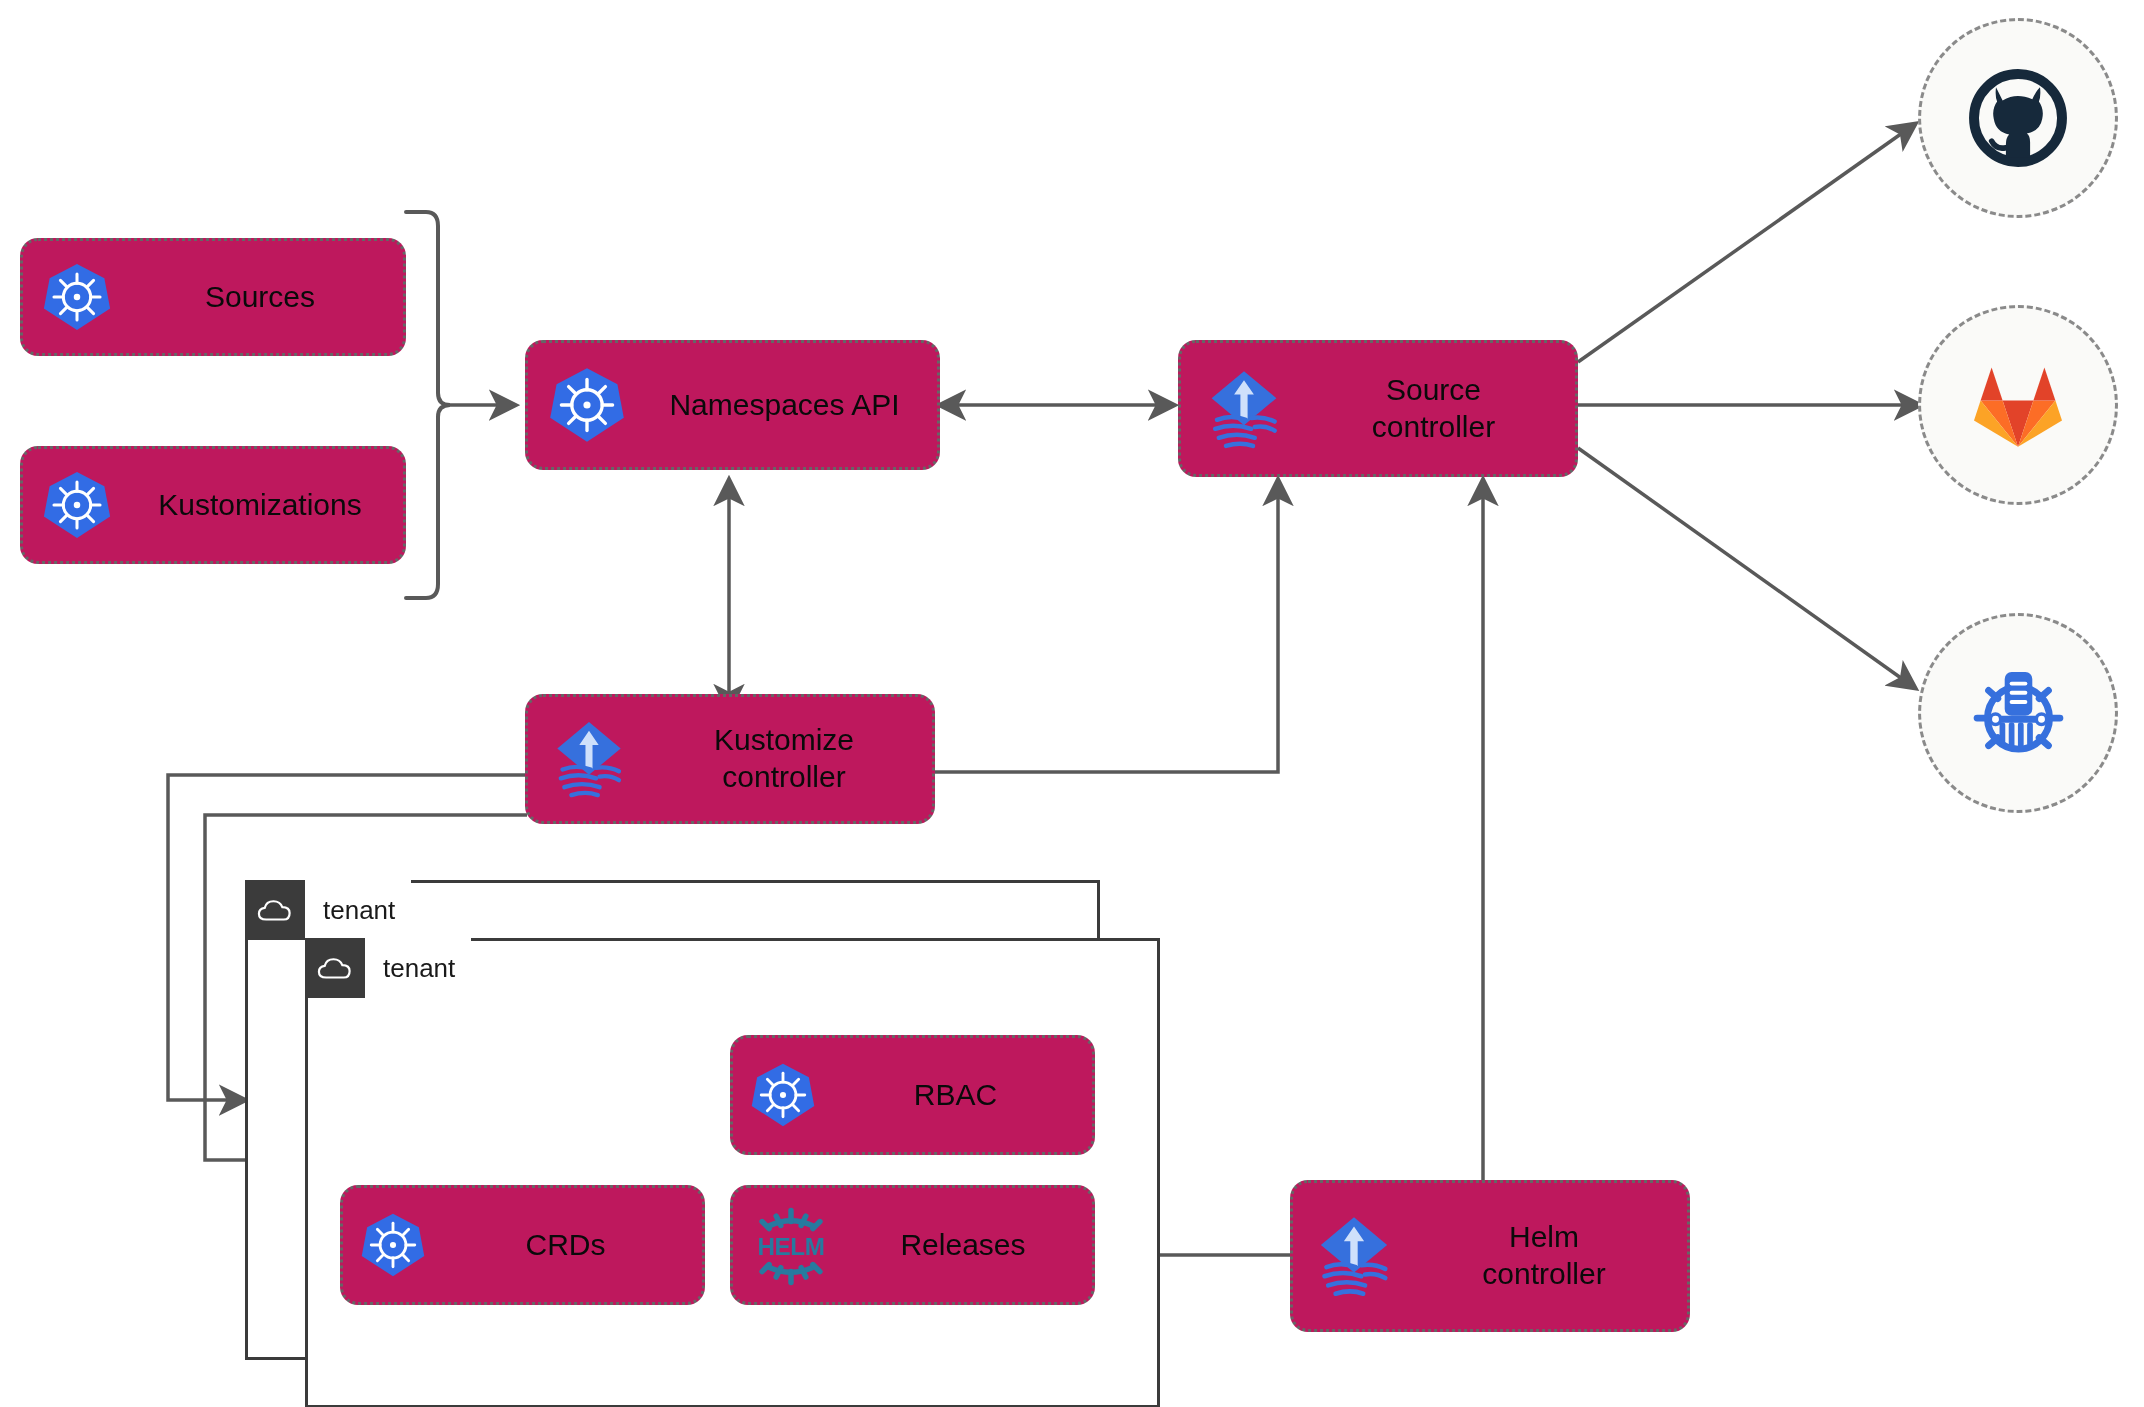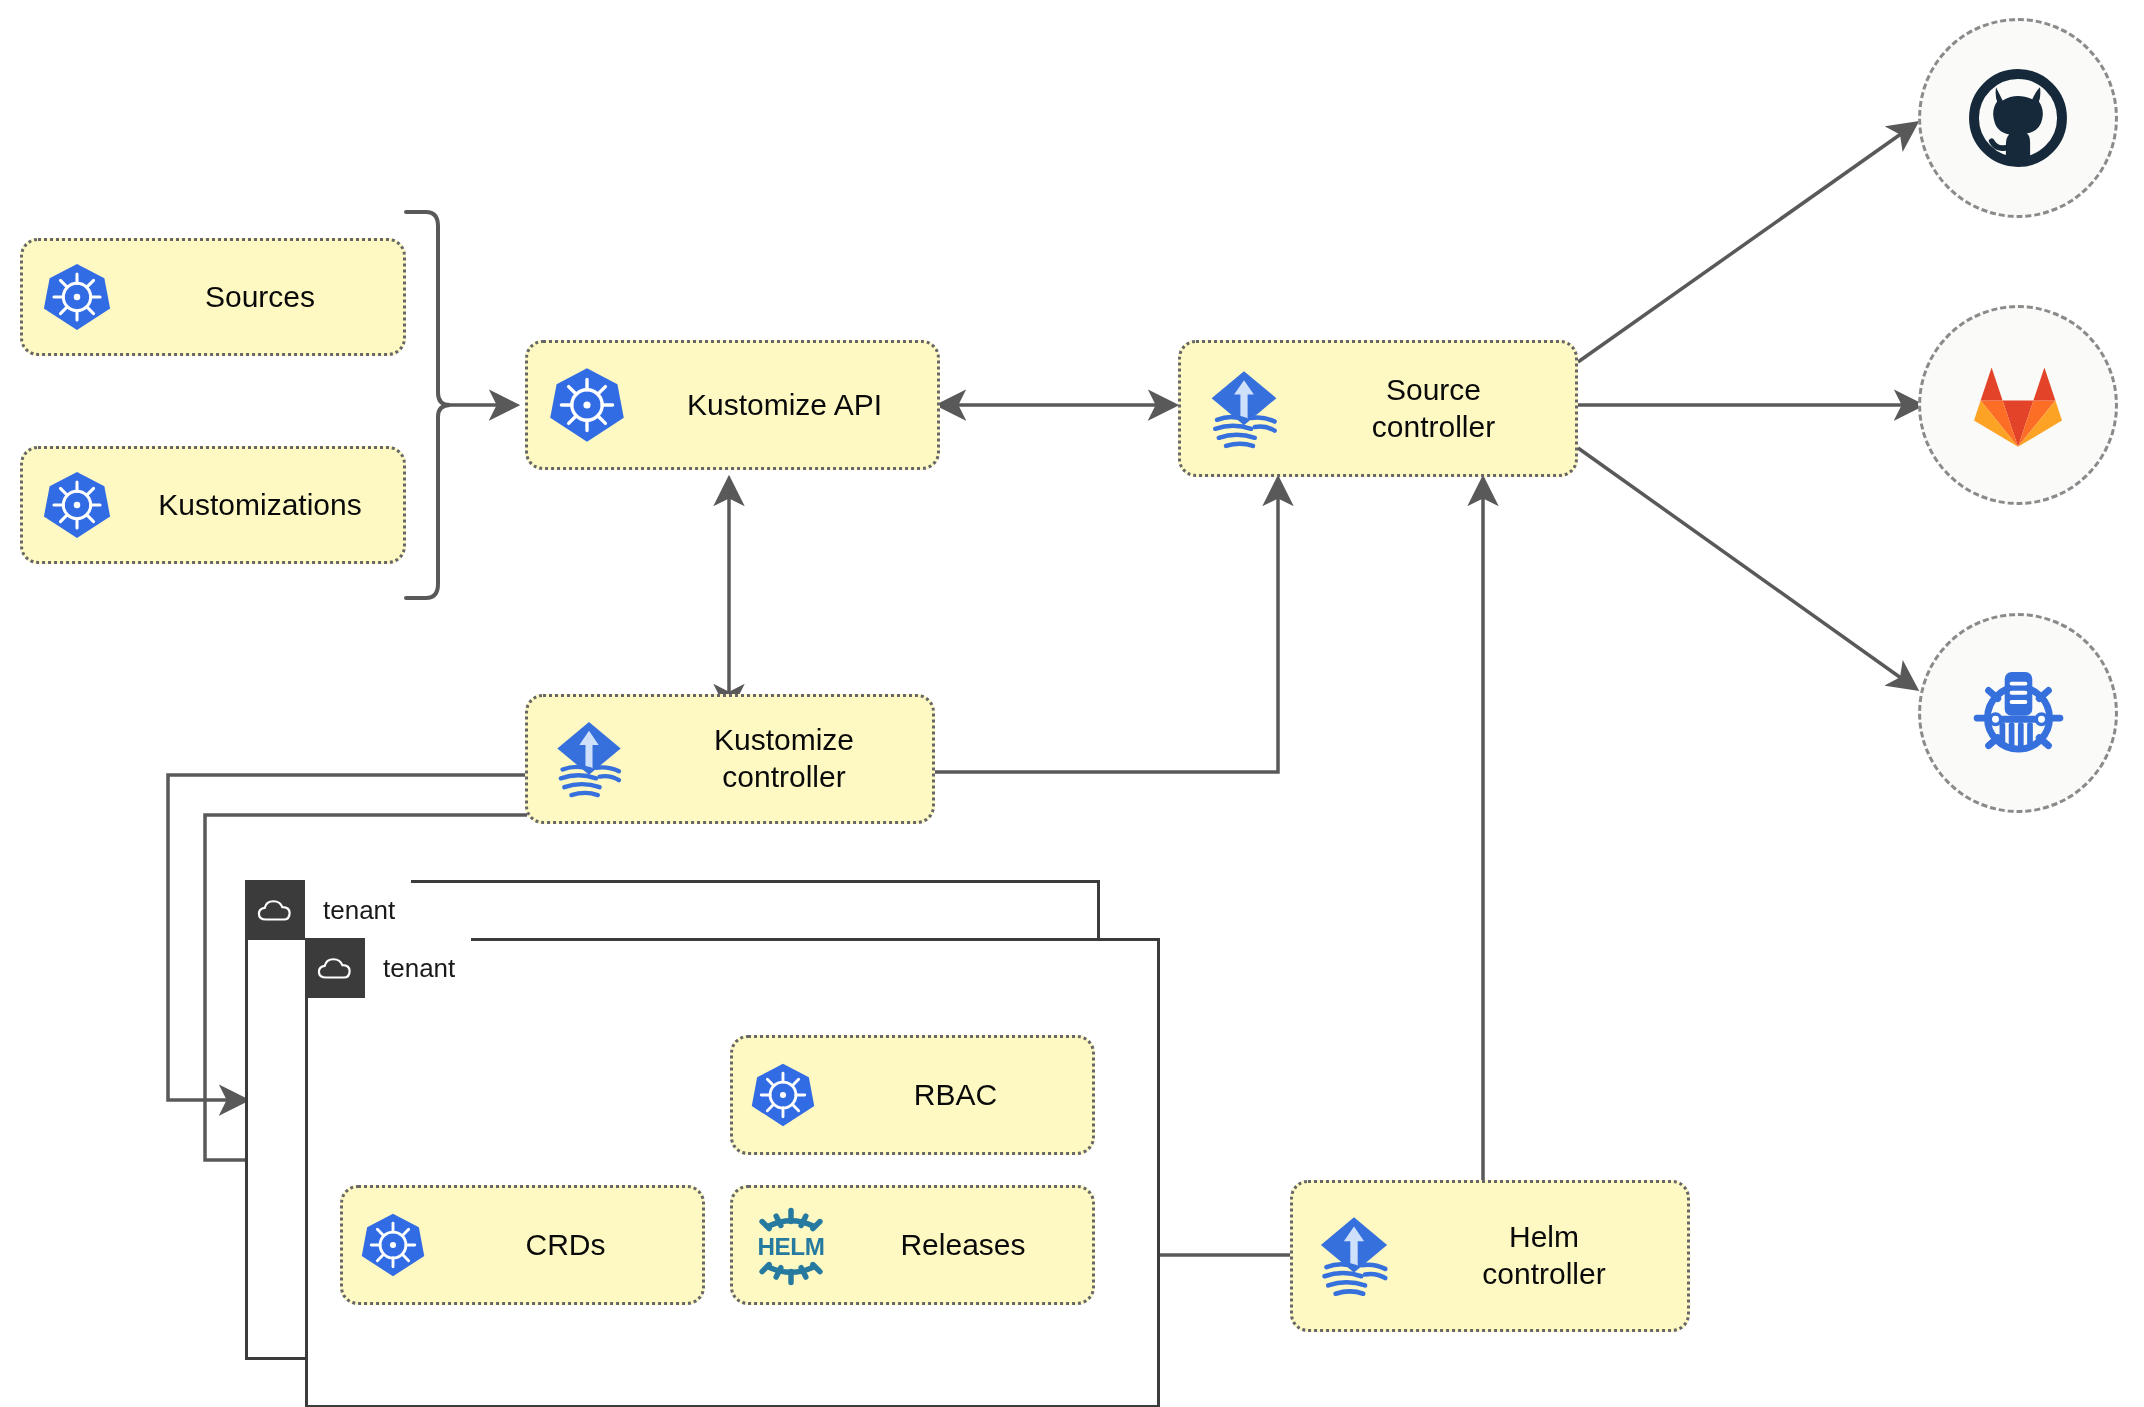--- a/index.html
+++ b/index.html
@@ -22,21 +22,21 @@
   #edges {
     position: absolute;
     left: 0; top: 0;
     width: 2144px; height: 1407px;
     pointer-events: none;
   }
   
   .node {
     position: absolute;
     box-sizing: border-box;
-    background: #fef9c3;
+    background: #be185d;
     border: 3px dotted #666666;
     border-radius: 18px;
     display: flex;
     align-items: center;
     z-index: 5;
   }
   .node .nicon {
     flex: 0 0 auto;
     display: flex;
     align-items: center;
@@ -194,21 +194,21 @@
           <line x1="50" y1="69" x2="50" y2="82"></line>
           <line x1="18" y1="50" x2="31" y2="50"></line>
           <line x1="69" y1="50" x2="82" y2="50"></line>
           <line x1="27" y1="27" x2="36" y2="36"></line>
           <line x1="64" y1="64" x2="73" y2="73"></line>
           <line x1="73" y1="27" x2="64" y2="36"></line>
           <line x1="36" y1="64" x2="27" y2="73"></line>
         </g>
       </svg>
     </span>
-    <span class="nlabel">Kustomize API</span>
+    <span class="nlabel">Namespaces API</span>
   </div>
 
   <div class="node two-line" style="left:1178px; top:340px; width:400px; height:137px;">
     <span class="nicon" style="width:125px;">
       <svg width="90" height="90" viewBox="0 0 100 100" aria-hidden="true">
         <polygon points="50,8 86,38 50,68 14,38" fill="#3670dd"></polygon>
         <path d="M 50 18 L 61 34 L 54 34 L 54 62 L 46 62 L 46 34 L 39 34 z" fill="#cfe0fb"></path>
         <g stroke="#3670dd" stroke-width="5" stroke-linecap="round" fill="none">
           <path d="M 20 62 Q 36 56 52 62"></path>
           <path d="M 58 60 Q 72 58 84 64"></path>

